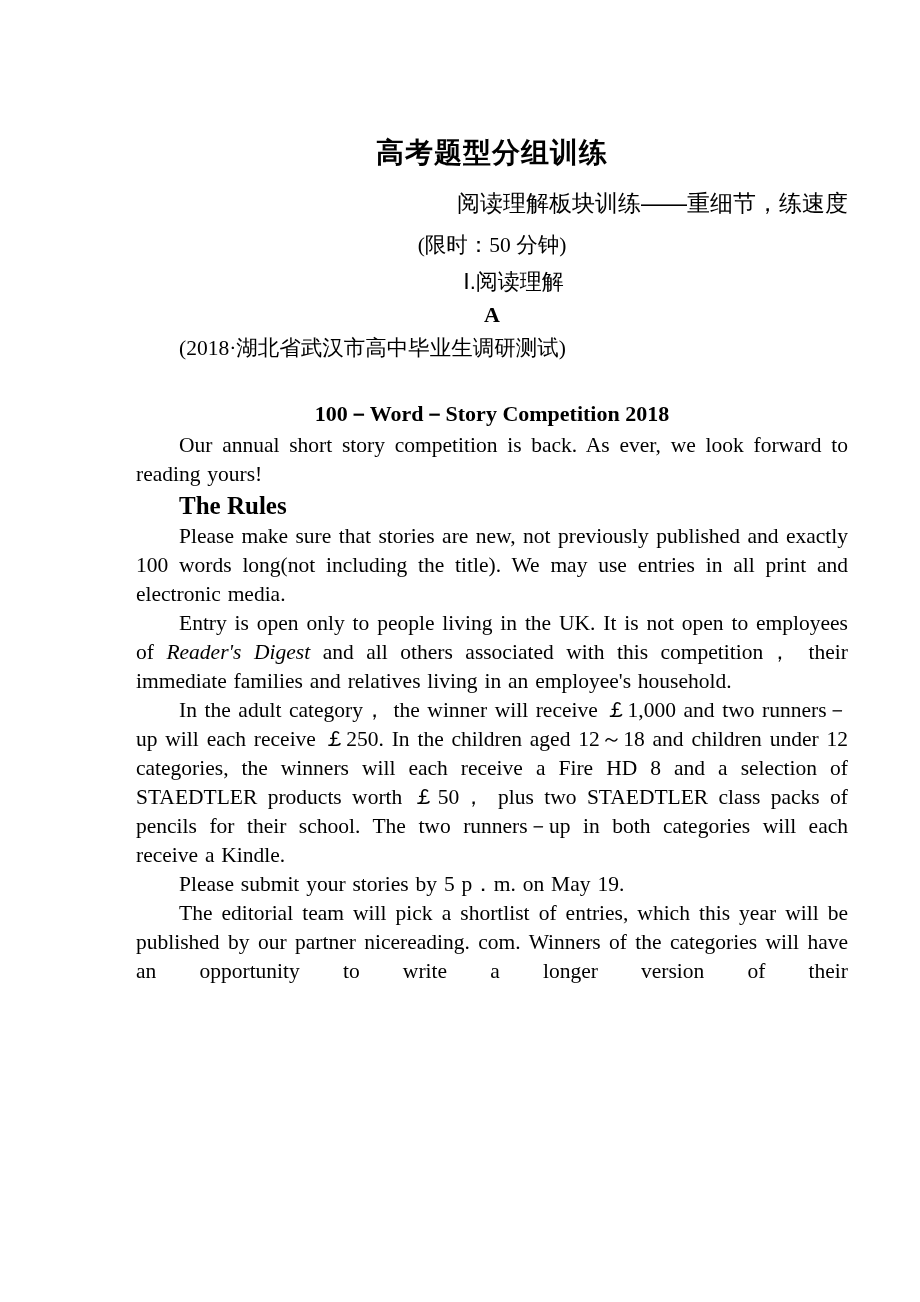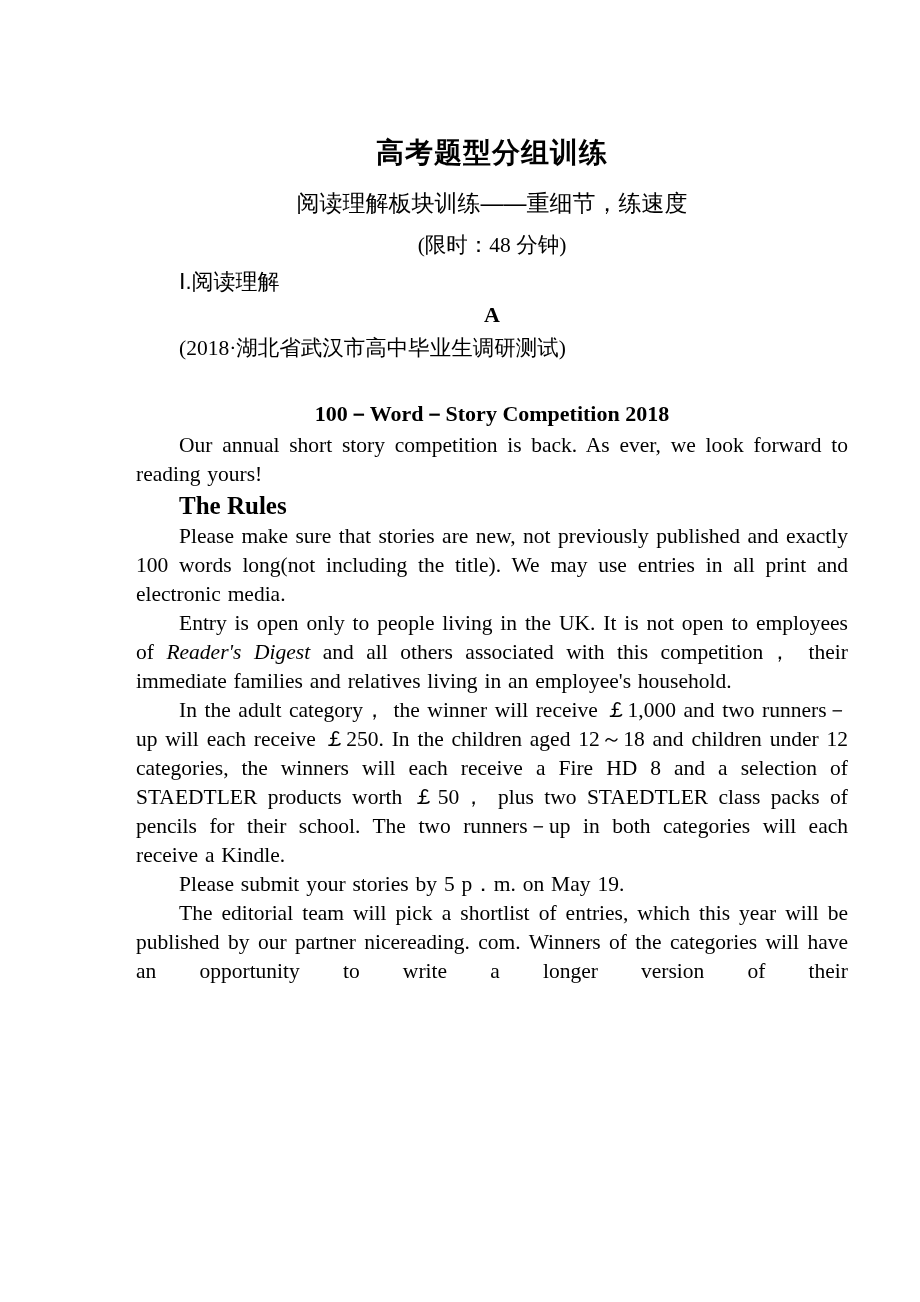--- a/index.html
+++ b/index.html
@@ -28,34 +28,35 @@
     line-height: 42px;
     text-align: center;
     letter-spacing: 1px;
   }
   .doc-subtitle {
     margin: 14px 0 0 0;
     font-family: "Liberation Sans", sans-serif;
     font-weight: 400;
     font-size: 23px;
     line-height: 31px;
-    text-align: center;
+    text-align: right;
   }
   .time-limit {
     margin-top: 11px;
     font-size: 21.5px;
     line-height: 30px;
     text-align: center;
   }
   .section-heading {
     margin-top: 6px;
     font-family: "Liberation Sans", sans-serif;
     font-size: 22px;
     line-height: 32px;
     text-indent: 43px;
+    text-align: center;
   }
   .passage-label {
     font-weight: 700;
     font-size: 22px;
     line-height: 33.6px;
     text-align: center;
   }
   .source-line {
     font-size: 21.5px;
     line-height: 33.6px;
@@ -89,21 +90,21 @@
   }
 </style>
 </head>
 <body>
 
 <div class="page">
   <h1 class="doc-title">高考题型分组训练</h1>
 
   <h2 class="doc-subtitle">阅读理解板块训练——重细节，练速度</h2>
 
-  <div class="time-limit">(限时：48 分钟)</div>
+  <div class="time-limit">(限时：50 分钟)</div>
 
   <div class="section-heading">Ⅰ.阅读理解</div>
 
   <div class="passage-label">A</div>
 
   <div class="source-line">(2018·湖北省武汉市高中毕业生调研测试)</div>
 
   <div class="passage-title">100－Word－Story Competition 2018</div>
 
   <div id="passage-body">

